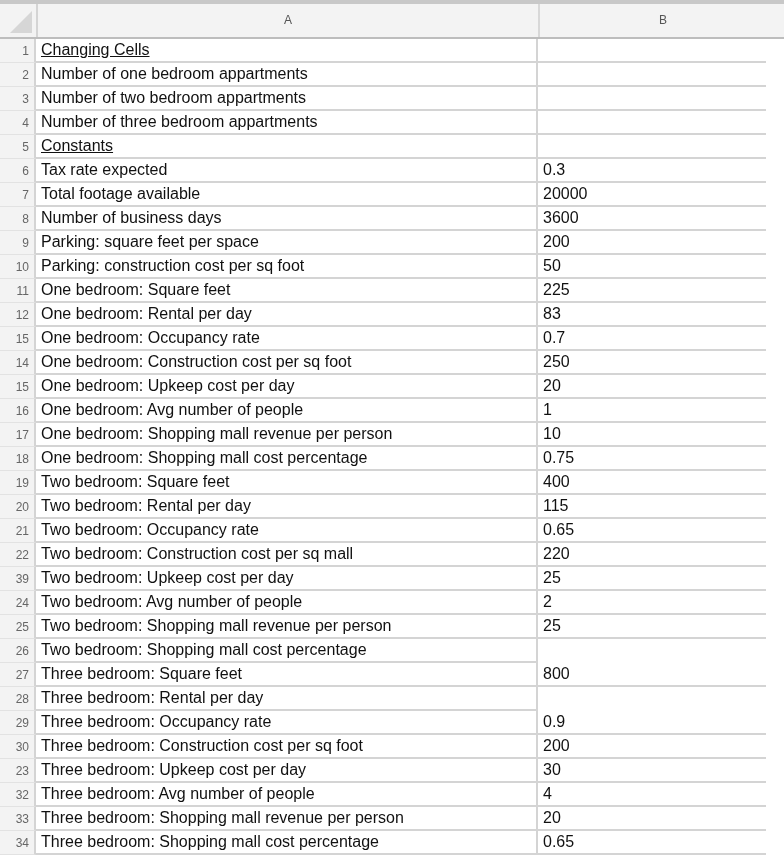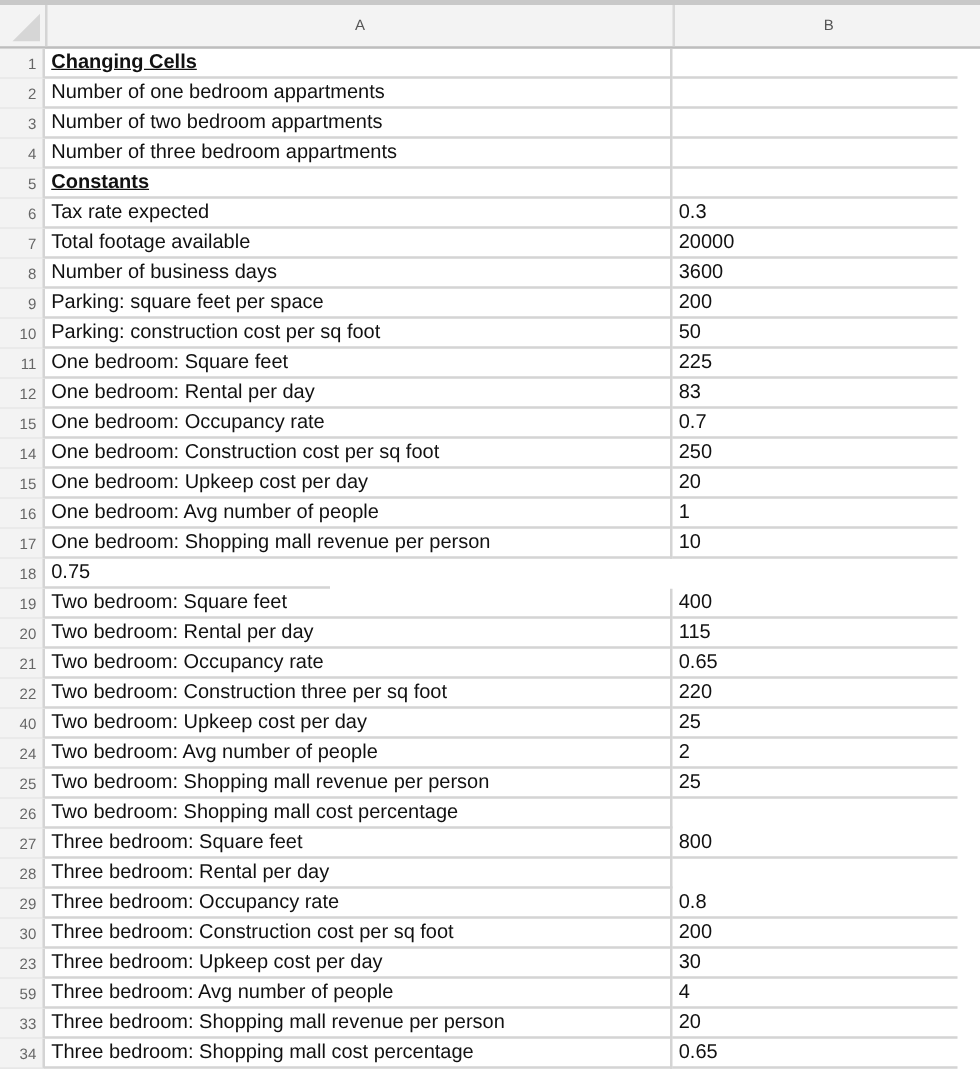--- a/index.html
+++ b/index.html
@@ -10,21 +10,21 @@
   .corner { width:36px; height:33px; border-right:2px solid #d4d4d4; position:relative; }
   .corner:after { content:""; position:absolute; right:4px; bottom:4px; width:0; height:0; border-left:22px solid transparent; border-bottom:22px solid #d6d6d6; }
   .colh { height:33px; line-height:33px; text-align:center; color:#555; font-size:12px; border-right:2px solid #d8d8d8; box-sizing:border-box; }
   .colA { width:502px; }
   .colB { width:246px; border-right:none; }
   .row { display:flex; height:24px; }
   .rn { width:36px; height:24px; box-sizing:border-box; border-right:2px solid #d4d4d4; border-bottom:1px solid #e2e2e2; background:#f3f3f3; text-align:right; padding-right:5px; color:#666; font-size:12px; line-height:24px; }
   .cell { height:24px; box-sizing:border-box; border-right:2px solid #d4d4d4; border-bottom:2px solid #d4d4d4; font-size:16px; line-height:22px; color:#111; padding-left:5px; white-space:nowrap; overflow:hidden; }
   .cell.a { width:502px; }
   .cell.b { width:228px; border-right:none; }
-  .bold { font-weight:bold; text-decoration:underline; }
+  .bold { font-weight:normal; text-decoration:underline; }
 </style>
 </head>
 <body>
 
 <div class="topbar"></div>
 <div class="grid">
   <div class="hdr">
     <div class="corner"></div>
     <div class="colh colA">A</div>
     <div class="colh colB">B</div>
@@ -110,44 +110,45 @@
         <div class="cell a">One bedroom: Avg number of people</div>
         <div class="cell b">1</div>
       </div>
       <div class="row">
         <div class="rn">17</div>
         <div class="cell a">One bedroom: Shopping mall revenue per person</div>
         <div class="cell b">10</div>
       </div>
       <div class="row">
         <div class="rn">18</div>
+        <div class="cell a">One bedroom: Shopping mall cost percentage</div>
         <div class="cell b">0.75</div>
       </div>
       <div class="row">
         <div class="rn">19</div>
         <div class="cell a">Two bedroom: Square feet</div>
         <div class="cell b">400</div>
       </div>
       <div class="row">
         <div class="rn">20</div>
         <div class="cell a">Two bedroom: Rental per day</div>
         <div class="cell b">115</div>
       </div>
       <div class="row">
         <div class="rn">21</div>
         <div class="cell a">Two bedroom: Occupancy rate</div>
         <div class="cell b">0.65</div>
       </div>
       <div class="row">
         <div class="rn">22</div>
-        <div class="cell a">Two bedroom: Construction three per sq foot</div>
+        <div class="cell a">Two bedroom: Construction cost per sq mall</div>
         <div class="cell b">220</div>
       </div>
       <div class="row">
-        <div class="rn">40</div>
+        <div class="rn">39</div>
         <div class="cell a">Two bedroom: Upkeep cost per day</div>
         <div class="cell b">25</div>
       </div>
       <div class="row">
         <div class="rn">24</div>
         <div class="cell a">Two bedroom: Avg number of people</div>
         <div class="cell b">2</div>
       </div>
       <div class="row">
         <div class="rn">25</div>
@@ -163,34 +164,34 @@
         <div class="cell a">Three bedroom: Square feet</div>
         <div class="cell b">800</div>
       </div>
       <div class="row">
         <div class="rn">28</div>
         <div class="cell a">Three bedroom: Rental per day</div>
       </div>
       <div class="row">
         <div class="rn">29</div>
         <div class="cell a">Three bedroom: Occupancy rate</div>
-        <div class="cell b">0.8</div>
+        <div class="cell b">0.9</div>
       </div>
       <div class="row">
         <div class="rn">30</div>
         <div class="cell a">Three bedroom: Construction cost per sq foot</div>
         <div class="cell b">200</div>
       </div>
       <div class="row">
         <div class="rn">23</div>
         <div class="cell a">Three bedroom: Upkeep cost per day</div>
         <div class="cell b">30</div>
       </div>
       <div class="row">
-        <div class="rn">59</div>
+        <div class="rn">32</div>
         <div class="cell a">Three bedroom: Avg number of people</div>
         <div class="cell b">4</div>
       </div>
       <div class="row">
         <div class="rn">33</div>
         <div class="cell a">Three bedroom: Shopping mall revenue per person</div>
         <div class="cell b">20</div>
       </div>
       <div class="row">
         <div class="rn">34</div>

